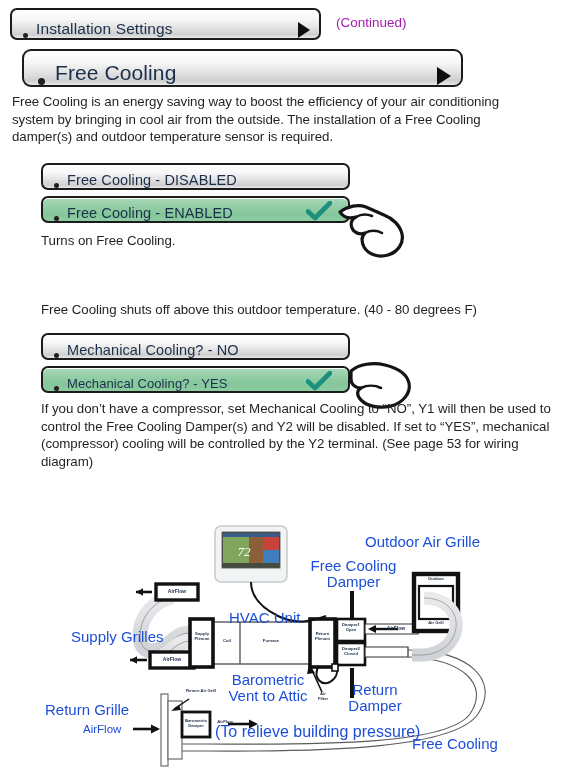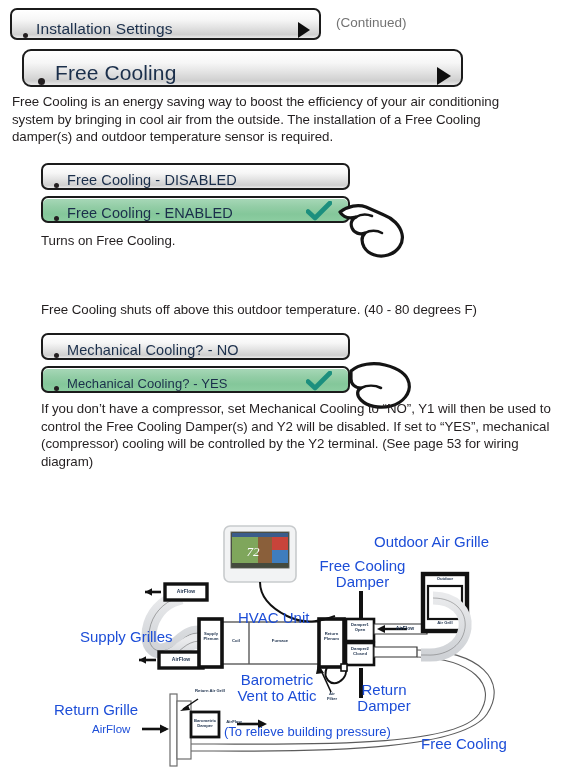--- a/index.html
+++ b/index.html
@@ -41,28 +41,28 @@
   .btn .check{
     flex:0 0 auto;margin-right:16px;line-height:0;
   }
 
   
   .para{
     position:absolute;color:#231f20;
     font-size:13.3px;line-height:17.6px;letter-spacing:-0.05px;
   }
   .contd{
-    position:absolute;font-size:13.5px;color:#737373;
+    position:absolute;font-size:13.5px;color:#a21caf;
   }
 
   
   .hand{position:absolute;}
 
   
-  .diagram{position:absolute;left:9px;top:516px;width:530px;height:253px;}
+  .diagram{position:absolute;left:0;top:516px;width:530px;height:253px;}
   .dlabel{
     position:absolute;color:#1d4ed8;font-size:14.5px;line-height:16px;
     white-space:nowrap;
   }
   .tiny{
     position:absolute;font-size:4.2px;line-height:4.6px;color:#1b2f4b;
     text-align:center;white-space:nowrap;font-weight:bold;
   }
 </style>
 </head>
@@ -259,21 +259,21 @@
     <div class="dlabel" style="left:301px;top:42px;font-size:15px;text-align:center;width:105px;">Free Cooling<br>Damper</div>
 
     <div class="dlabel" style="left:229px;top:94px;font-size:15px;">HVAC Unit</div>
 
     <div class="dlabel" style="left:71px;top:113px;font-size:15px;">Supply Grilles</div>
 
     <div class="dlabel" style="left:333px;top:166px;font-size:15px;text-align:center;width:84px;">Return<br>Damper</div>
 
     <div class="dlabel" style="left:213px;top:156px;font-size:15px;text-align:center;width:110px;">Barometric<br>Vent to Attic</div>
 
-    <div class="dlabel" style="left:215px;top:208px;font-size:13px;">(To relieve building pressure)</div>
+    <div class="dlabel" style="left:215px;top:208px;font-size:16px;">(To relieve building pressure)</div>
 
     <div class="dlabel" style="left:45px;top:186px;font-size:15px;">Return Grille</div>
 
     <div class="dlabel" style="left:83px;top:205px;font-size:11.5px;">AirFlow</div>
 
     <div class="dlabel" style="left:412px;top:220px;font-size:15px;">Free Cooling</div>
   </div>
 
 </div>
 

